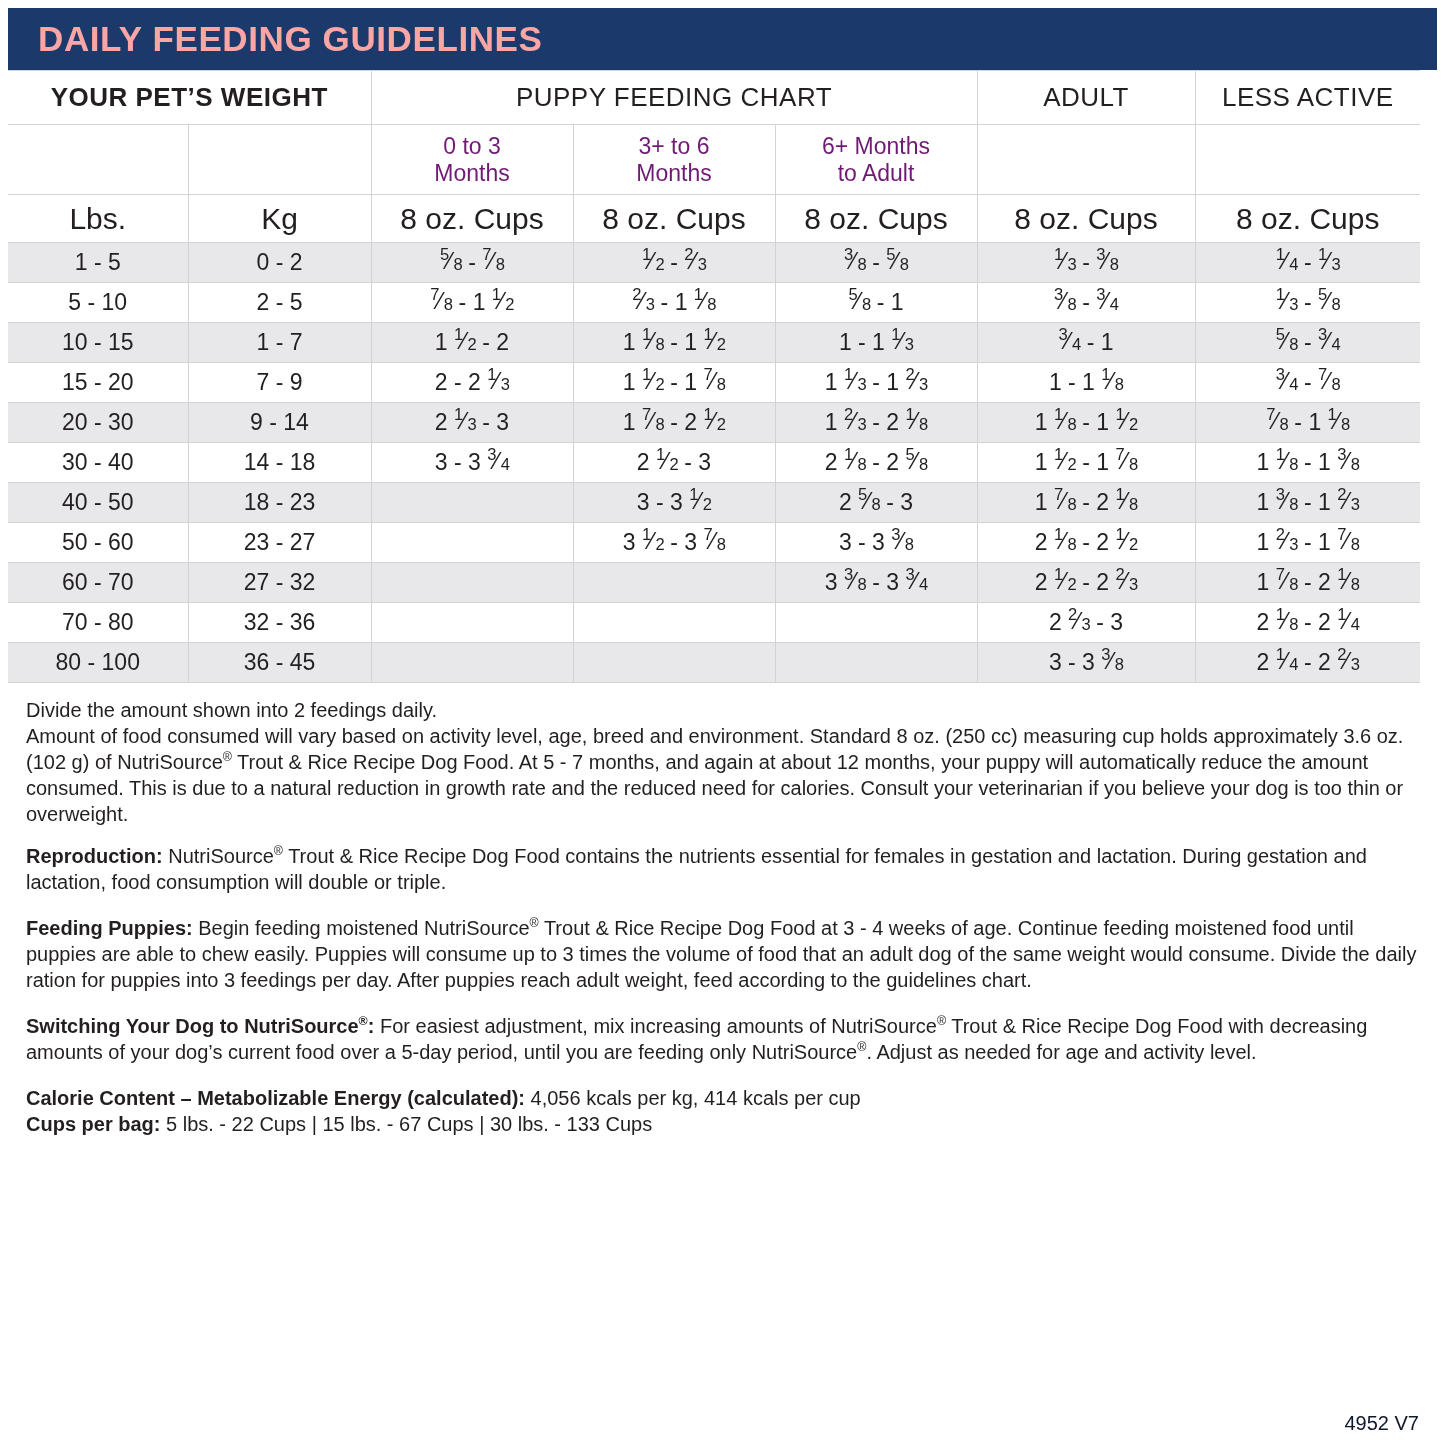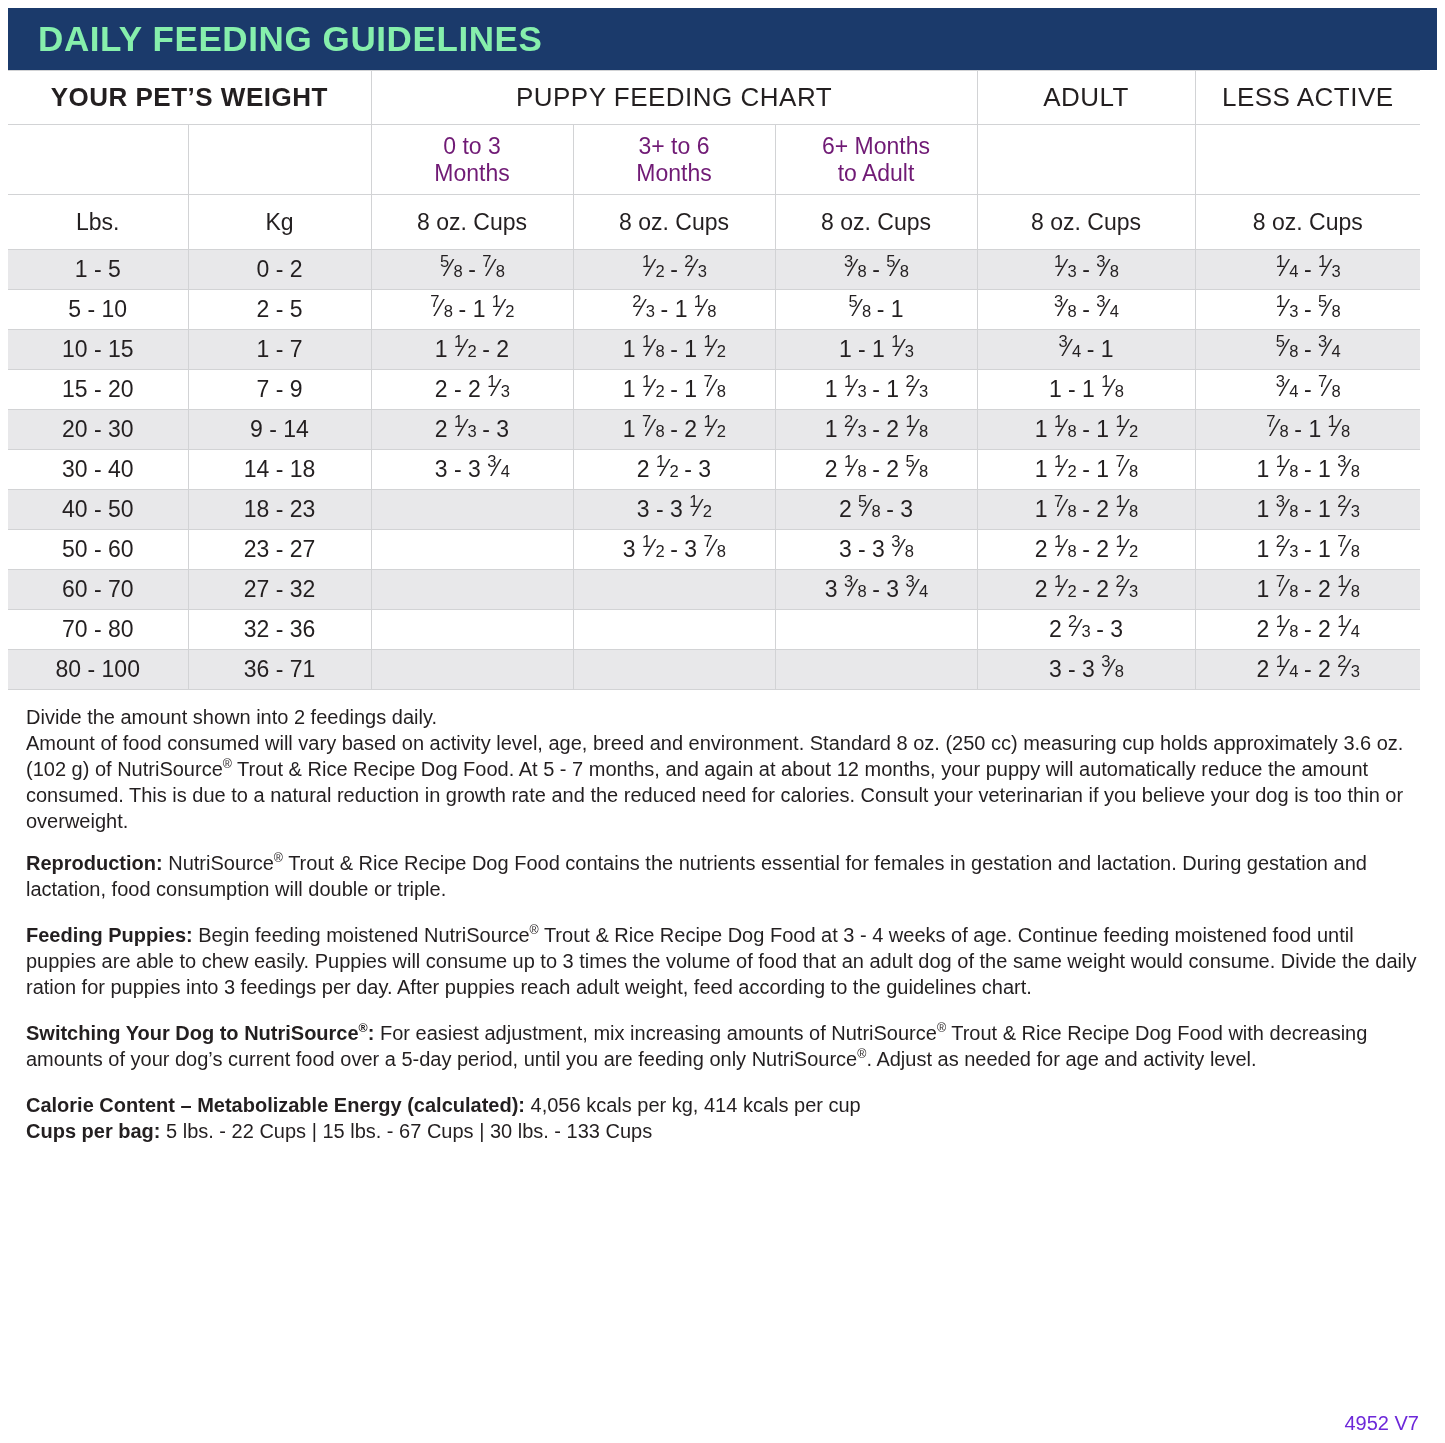--- a/index.html
+++ b/index.html
@@ -26,21 +26,21 @@
   
   .title-bar {
     background: #1b3a6b;
     height: 62px;
     margin: 8px 8px 0 8px;
     display: flex;
     align-items: center;
     padding-left: 30px;
   }
   .title-bar .title {
-    color: #86efac;
+    color: #fca5a5;
     font-size: 35px;
     font-weight: bold;
     letter-spacing: 0.6px;
   }
 
   
   table.feeding {
     width: 1412px;
     margin: 0 8px;
     border-collapse: collapse;
@@ -64,22 +64,22 @@
   .hdr-row th.first { border-left: none; font-weight: bold; }
   .hdr-row th.last { border-right: none; margin-left: 20px; }
 
   .sub-row td {
     height: 70px;
     font-size: 23px;
     line-height: 1.15;
     color: #701a75;
   }
   .unit-row td {
-    height: 55px;
-    font-size: 23px;
+    height: 48px;
+    font-size: 30px;
   }
   .data-row td {
     height: 40px;
     font-size: 23px;
   }
   .data-row.alt td { background: #e8e8ea; }
   .no-left { border-left: none !important; }
   .no-right { border-right: none !important; }
 
   
@@ -119,21 +119,21 @@
   .notes p { margin: 0 0 0 0; }
   .notes .block { margin-bottom: 20px; }
   .notes b { font-weight: bold; }
   sup { font-size: 0.62em; vertical-align: super; }
 
   .footer-code {
     position: absolute;
     right: 26px;
     bottom: 16px;
     font-size: 20px;
-    color: #6d28d9;
+    color: #0f172a;
   }
 </style>
 </head>
 <body>
 
 <div class="page">
 
   <div class="title-bar">
     <span class="title">DAILY FEEDING GUIDELINES</span>
   </div>
@@ -263,21 +263,21 @@
           <td class="no-left">70 - 80</td>
           <td>32 - 36</td>
           <td></td>
           <td></td>
           <td></td>
           <td>2 <span class="fr"><span class="num">2</span><span class="sl">⁄</span><span class="den">3</span></span> - 3</td>
           <td class="no-right">2 <span class="fr"><span class="num">1</span><span class="sl">⁄</span><span class="den">8</span></span> - 2 <span class="fr"><span class="num">1</span><span class="sl">⁄</span><span class="den">4</span></span></td>
         </tr>
         <tr class="data-row alt">
           <td class="no-left">80 - 100</td>
-          <td>36 - 71</td>
+          <td>36 - 45</td>
           <td></td>
           <td></td>
           <td></td>
           <td>3 - 3 <span class="fr"><span class="num">3</span><span class="sl">⁄</span><span class="den">8</span></span></td>
           <td class="no-right">2 <span class="fr"><span class="num">1</span><span class="sl">⁄</span><span class="den">4</span></span> - 2 <span class="fr"><span class="num">2</span><span class="sl">⁄</span><span class="den">3</span></span></td>
         </tr>
       </tbody>
   </table>
 
   <div class="notes">

